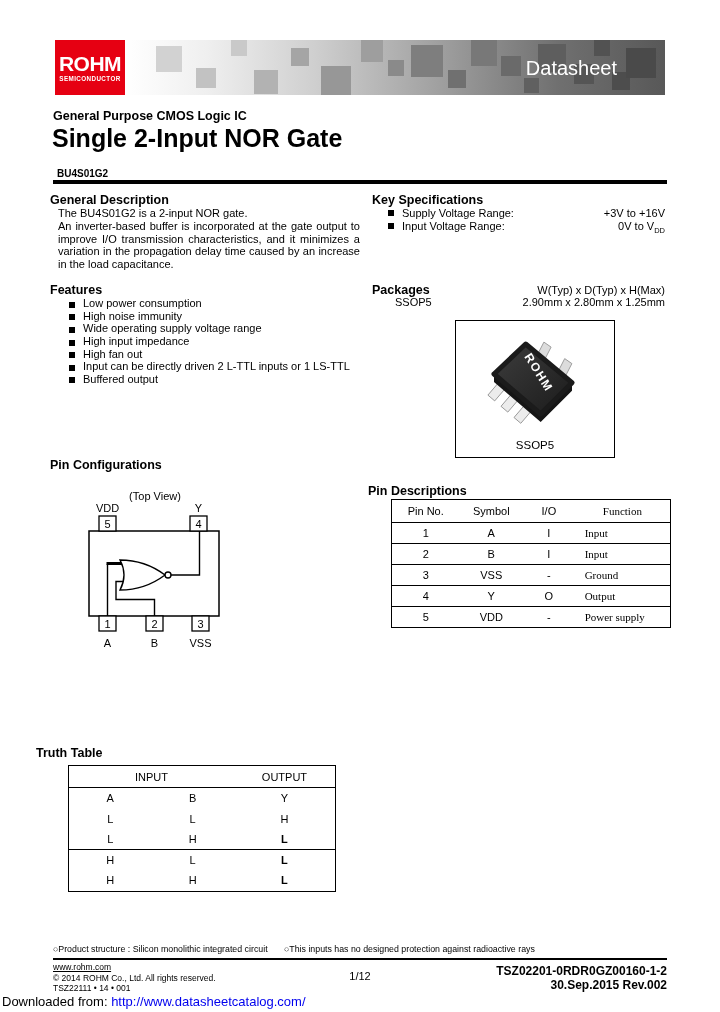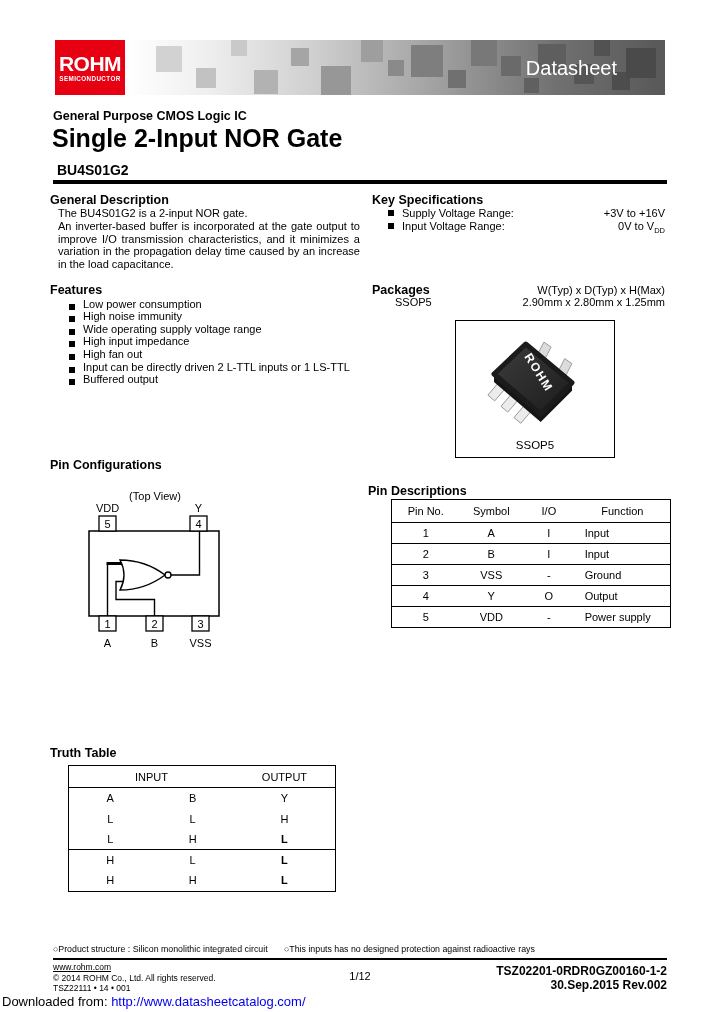--- a/index.html
+++ b/index.html
@@ -15,61 +15,61 @@
   .logo-sub { color:#fff; font-weight:bold; font-size:6.3px; letter-spacing:0.4px; margin-top:1px; }
   .banner { left:126px; top:40px; width:539px; height:55px; overflow:hidden;
             background:linear-gradient(to right,#ffffff 0%,#efefef 15%,#cfcfcf 35%,#a0a0a0 58%,#707070 80%,#585858 100%);padding-left:24px; }
   .sq { position:absolute; }
   .banner-label { position:absolute; right:48px; top:50%; transform:translateY(-50%);
                   color:#fff; font-size:20px; font-weight:400; }
 
   
   .category { left:53px; top:109px; font-size:12.5px; font-weight:bold; }
   .doc-title { left:52px; top:124px; font-size:25px; font-weight:bold; letter-spacing:0px; }
-  .part-no { left:57px; top:162px; font-size:14px; font-weight:bold; }
+  .part-no { left:57px; top:168px; font-size:10px; font-weight:bold; }
   .title-rule { left:53px; top:180px; width:614px; height:4px; background:#000; }
 
   
   .h2 { font-size:12.5px; font-weight:bold; }
   .body-txt { font-size:11px; line-height:12.6px; }
 
   .gd-head { left:50px; top:193px; }
   .gd-line1 { left:58px; top:207px; width:302px; }
   .gd-para { left:58px; top:220px; width:302px; text-align:justify; }
 
   .ks-head { left:372px; top:193px; }
   .ks-list { left:388px; top:207px; width:277px; }
   .ks-row { display:flex; align-items:flex-start; height:12.6px; font-size:11px; }
   .bullet { width:6px; height:6px; background:#000; margin:3px 8px 0 0; flex:none; }
   .ks-label { white-space:nowrap; }
   .ks-val { margin-left:auto; white-space:nowrap; text-align:right; }
   .ks-val sub { font-size:7.5px; }
 
   .ft-head { left:50px; top:283px; }
   .ft-list { left:69px; top:297px; width:300px; }
-  .ft-row { display:flex; align-items:flex-end; height:12.6px; font-size:11px; }
+  .ft-row { display:flex; align-items:center; height:12.6px; font-size:11px; }
 
   .pk-head-row { left:372px; top:283px; width:293px; display:flex; align-items:center; }
   .pk-dim-hdr { margin-left:auto; font-size:11px; }
   .pk-row2 { left:395px; top:296px; width:270px; display:flex; font-size:11px; }
   .pk-dims { margin-left:auto; }
   .pkg-img { left:455px; top:320px; width:160px; height:138px; border:1px solid #000; background:#fff; }
 
   .pc-head { left:50px; top:458px; }
   .pc-svg { left:85px; top:486px; }
 
   .pd-head { left:368px; top:484px; }
   .pd-table { left:391px; top:499px; width:280px; border:1.5px solid #000; font-size:11px; }
   .pd-row { display:flex; height:21px; align-items:center; text-align:center; }
   .pd-row.hdr { height:22px; }
   .pd-row + .pd-row { border-top:1px solid #000; }
-  .pd-c1 { width:68px; } .pd-c2 { width:64px; } .pd-c3 { width:52px; } .pd-c4 { width:96px; }
+  .pd-c1 { width:68px; } .pd-c2 { width:64px; } .pd-c3 { width:52px; } .pd-c4 { width:96px;font-family:Liberation Serif, serif; }
   .pd-row .fn { text-align:left; padding-left:10px; }
 
-  .tt-head { left:50px; top:746px; }
+  .tt-head { left:36px; top:746px; }
   .tt { left:68px; top:765px; width:268px; border:1.5px solid #000; font-size:11px; }
   .tt-row { display:flex; height:20.5px; align-items:center; text-align:center; }
   .tt-row.grp { height:22px; border-bottom:1.5px solid #000; }
   .tt-row.mid { border-bottom:1.5px solid #000; }
   .tt-a { width:31%; } .tt-b { width:31%; } .tt-y { width:38%; }
   .tt-in { width:62%; } .tt-out { width:38%; }
   .bold-l { font-weight:bold; }
 
   
   .footnotes { left:53px; top:944px; width:614px; font-size:8.8px; white-space:nowrap; }

